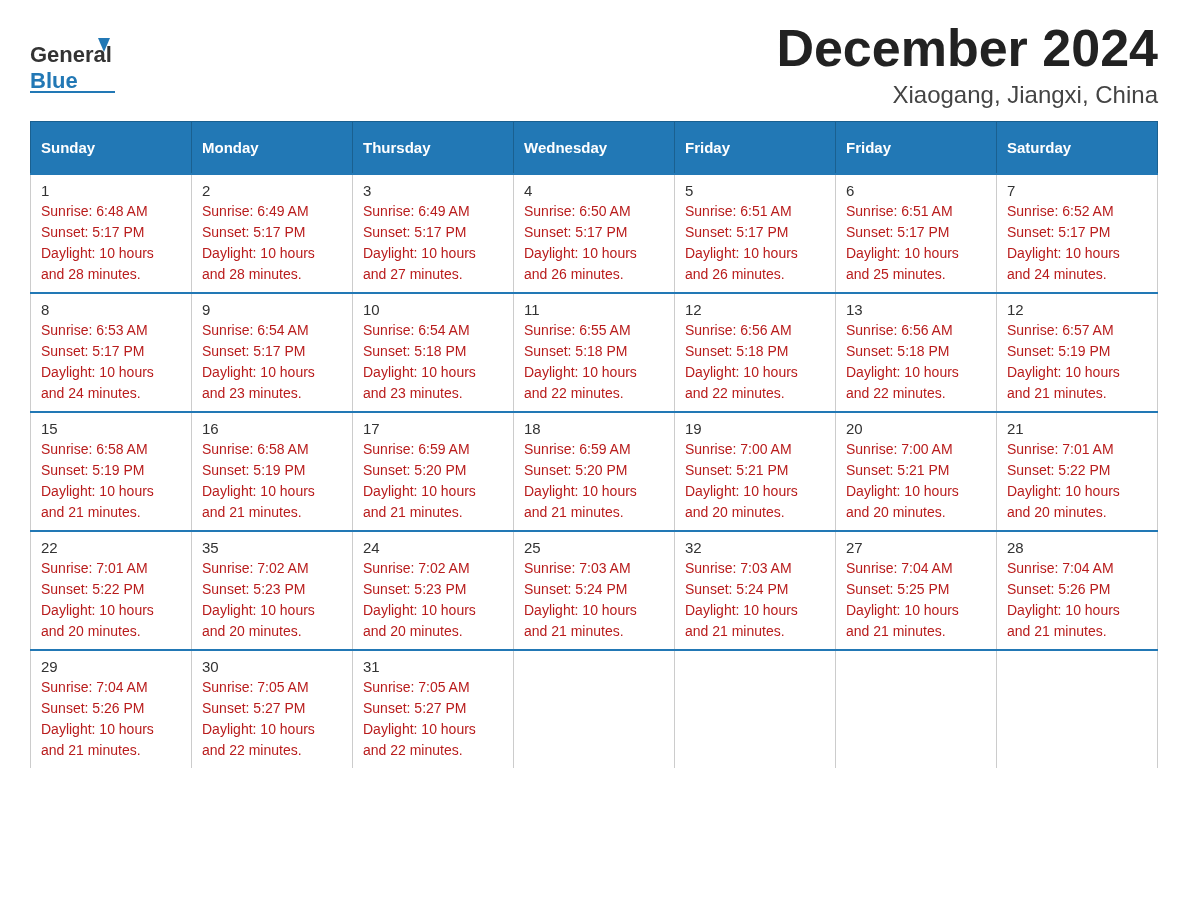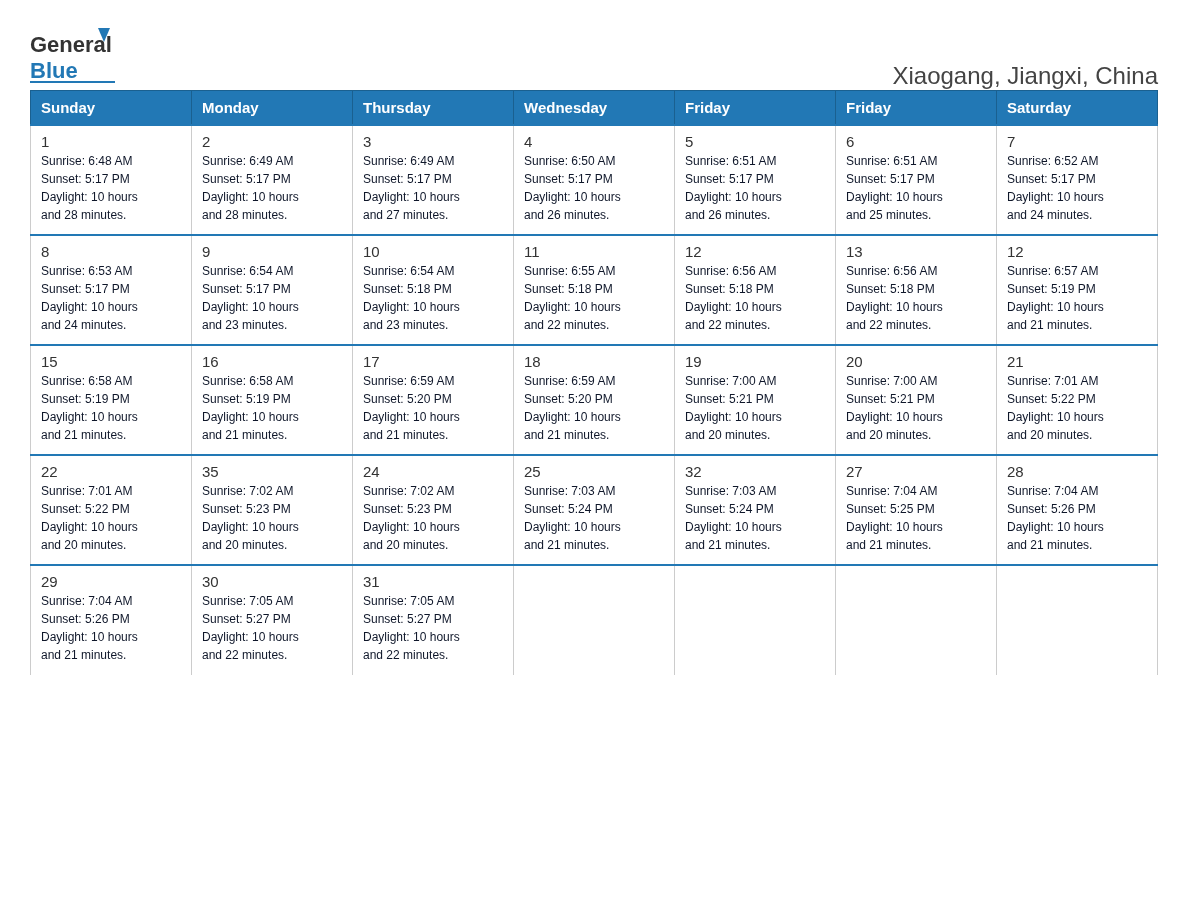--- a/index.html
+++ b/index.html
@@ -6,22 +6,22 @@
     body {
       font-family: Arial, sans-serif;
       background: #fff;
       padding: 20px 30px;
       width: 1188px;
       min-height: 918px;
     }
     .header {
       display: flex;
       justify-content: space-between;
-      align-items: flex-end;
-      margin-bottom: 0;
+      align-items: center;
+      margin-bottom: 12px;
     }
     .title-block {
       text-align: right;
     }
     .title-block h1 {
       font-size: 52px;
       font-weight: bold;
       color: #222;
       line-height: 1.1;
     }
@@ -34,21 +34,21 @@
     table {
       width: 100%;
       border-collapse: collapse;
       table-layout: fixed;
     }
     thead tr th {
       background-color: #2278b5;
       color: #fff;
       font-size: 15px;
       font-weight: bold;
-      padding: 8px 10px;
+      padding: 17px 10px;
       text-align: left;
       border: 1px solid #1a6090;
     }
     tbody tr td {
       vertical-align: top;
       padding: 7px 10px;
       font-size: 13px;
       color: #333;
       border-left: 1px solid #ccc;
       border-right: 1px solid #ccc;
@@ -59,23 +59,23 @@
     tbody tr.week-row td {
       border-top: 2px solid #2278b5;
     }
     .day-number {
       font-size: 15px;
       font-weight: normal;
       margin-bottom: 2px;
       display: block;
     }
     .day-info {
-      font-size: 12px;
+      font-size: 14px;
       line-height: 1.5;
-      color: #0f172a;
+      color: #b91c1c;
     }
     .empty-cell {
       background: #fff;
     }
     
     .logo-container {
       display: flex;
       align-items: center;
     }
   </style>
@@ -89,20 +89,21 @@
       <text x="0" y="32" font-family="Arial" font-size="22" font-weight="bold" fill="#333">General</text>
 
       <polygon points="68,8 80,8 74,22" fill="#2278b5"></polygon>
 
       <text x="0" y="58" font-family="Arial" font-size="22" font-weight="bold" fill="#2278b5">Blue</text>
 
       <line x1="0" y1="62" x2="85" y2="62" stroke="#2278b5" stroke-width="2"></line>
     </svg>
   </div>
   <div class="title-block">
+    <h1>December 2024</h1>
     <h2>Xiaogang, Jiangxi, China</h2>
   </div>
 </div>
 
 <table>
   <thead>
     <tr>
     <th>Sunday</th>
         <th>Monday</th>
         <th>Thursday</th>

